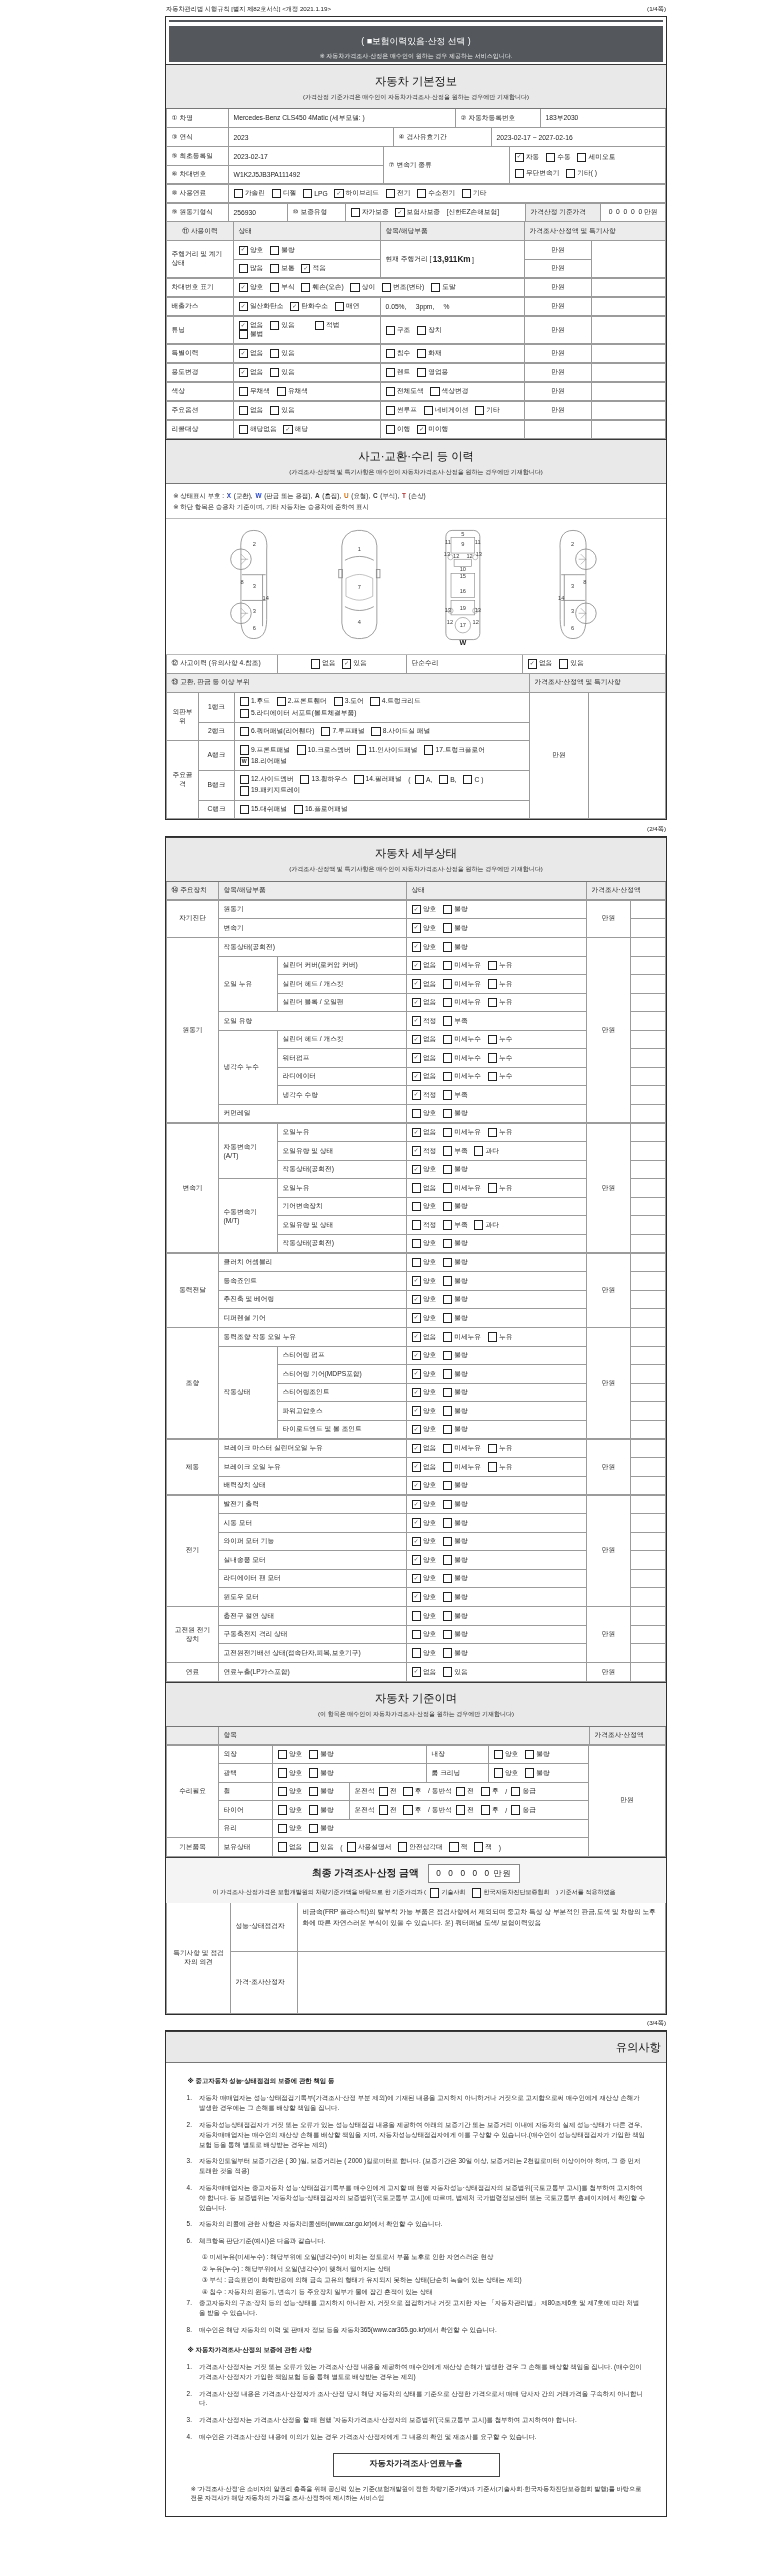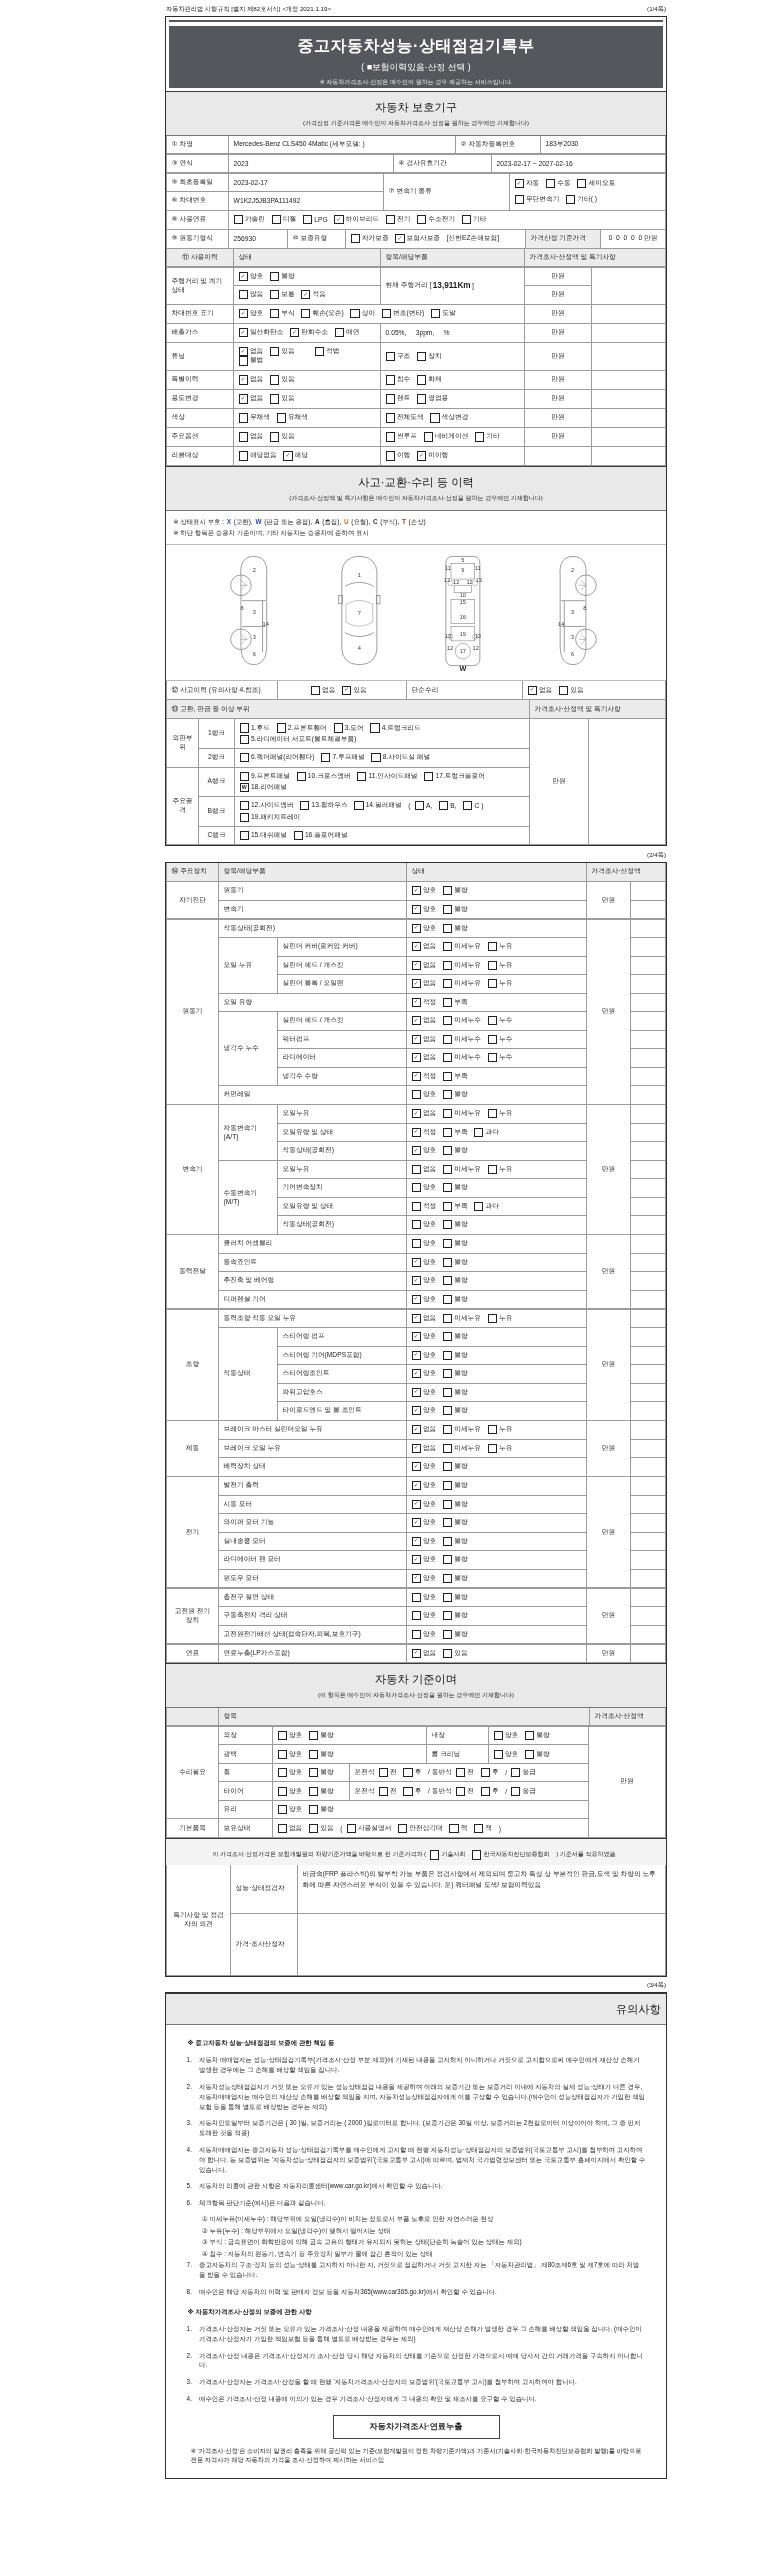--- a/index.html
+++ b/index.html
@@ -61,27 +61,26 @@
 <div class="doc">
 
   <div class="metaline">
     <span>자동차관리법 시행규칙 [별지 제82호서식] &lt;개정 2021.1.19&gt;</span>
     <span>(1/4쪽)</span>
   </div>
 
   <div class="pagebox">
     <div class="titleblock" style="background: rgb(84, 88, 92);">
       <div class="whitebar"></div>
-      <div class="bigtitle">중고자동차성능·상태점검기록부</div>
       <div class="selline">( ■보험이력있음·산정 선택 )</div>
       <div class="tnote">※ 자동차가격조사·산정은 매수인이 원하는 경우 제공하는 서비스입니다.</div>
     </div>
 
     <div class="sechead">
-      <div class="t">자동차 보호기구</div>
+      <div class="t">자동차 기본정보</div>
       <div class="s">(가격산정 기준가격은 매수인이 자동차가격조사·산정을 원하는 경우에만 기재합니다)</div>
     </div>
     <div id="bi-rows">
         <div class="g first" style="grid-template-columns: 62px 227px 85px 1fr;">
           <div class="lab">① 차명</div>
           <div>Mercedes-Benz CLS450 4Matic (세부모델: )</div>
           <div class="lab">② 자동차등록번호</div>
           <div>183부2030</div>
         </div>
         <div class="g" style="grid-template-columns: 62px 165px 98px 1fr;">
@@ -660,20 +659,24 @@
             </span>
           </div>
           <div class="center" style="grid-area: 1 / 4 / 6;">만원</div>
           <div style="grid-area: 1 / 5 / 6;"></div>
         </div>
       </div>
   </div>
   <div class="marker">(2/4쪽)</div>
 
   <div class="pagebox">
+    <div class="sechead">
+      <div class="t">자동차 세부상태</div>
+      <div class="s">(가격조사·산정액 및 특기사항은 매수인이 자동차가격조사·산정을 원하는 경우에만 기재합니다)</div>
+    </div>
     <div id="dt-rows">
         <div class="g first" style="grid-template-columns: 52px 188px 180px 1fr;">
           <div class="hd">⑭ 주요장치</div>
           <div class="hd">항목/해당부품</div>
           <div class="hd">상태</div>
           <div class="hd">가격조사·산정액</div>
         </div>
         <div class="g" style="grid-template-columns: 52px 59px 129px 180px 44px 1fr;">
           <div class="lab center" style="grid-area: 1 / 1 / 3;">자기진단</div>
           <div class="lab" style="grid-area: 1 / 2 / auto / 4;">원동기</div>
@@ -1440,20 +1443,24 @@
               <span class="cb"></span>
               <span class="cbl">잭</span>
             </span>
             <span class="pt">)</span>
           </div>
           <div class="center" style="grid-area: 1 / 7 / 7;">만원</div>
         </div>
       </div>
 
     <div class="finalband">
+      <div class="finalrow">
+        <span class="finaltitle">최종 가격조사·산정 금액</span>
+        <span class="finalval"><span>0&nbsp;&nbsp;0&nbsp;&nbsp;0&nbsp;&nbsp;0&nbsp;&nbsp;0</span>&nbsp;<span>만원</span></span>
+      </div>
       <div class="finalnote" id="final-note">
           <span class="pt">이 가격조사·산정가격은 보험개발원의 차량기준가액을 바탕으로 한 기준가격과 (</span>
           <span class="cbi">
             <span class="cb"></span>
             <span class="cbl">기술사회</span>
           </span>
           <span class="cbi">
             <span class="cb"></span>
             <span class="cbl">한국자동차진단보증협회</span>
           </span>

